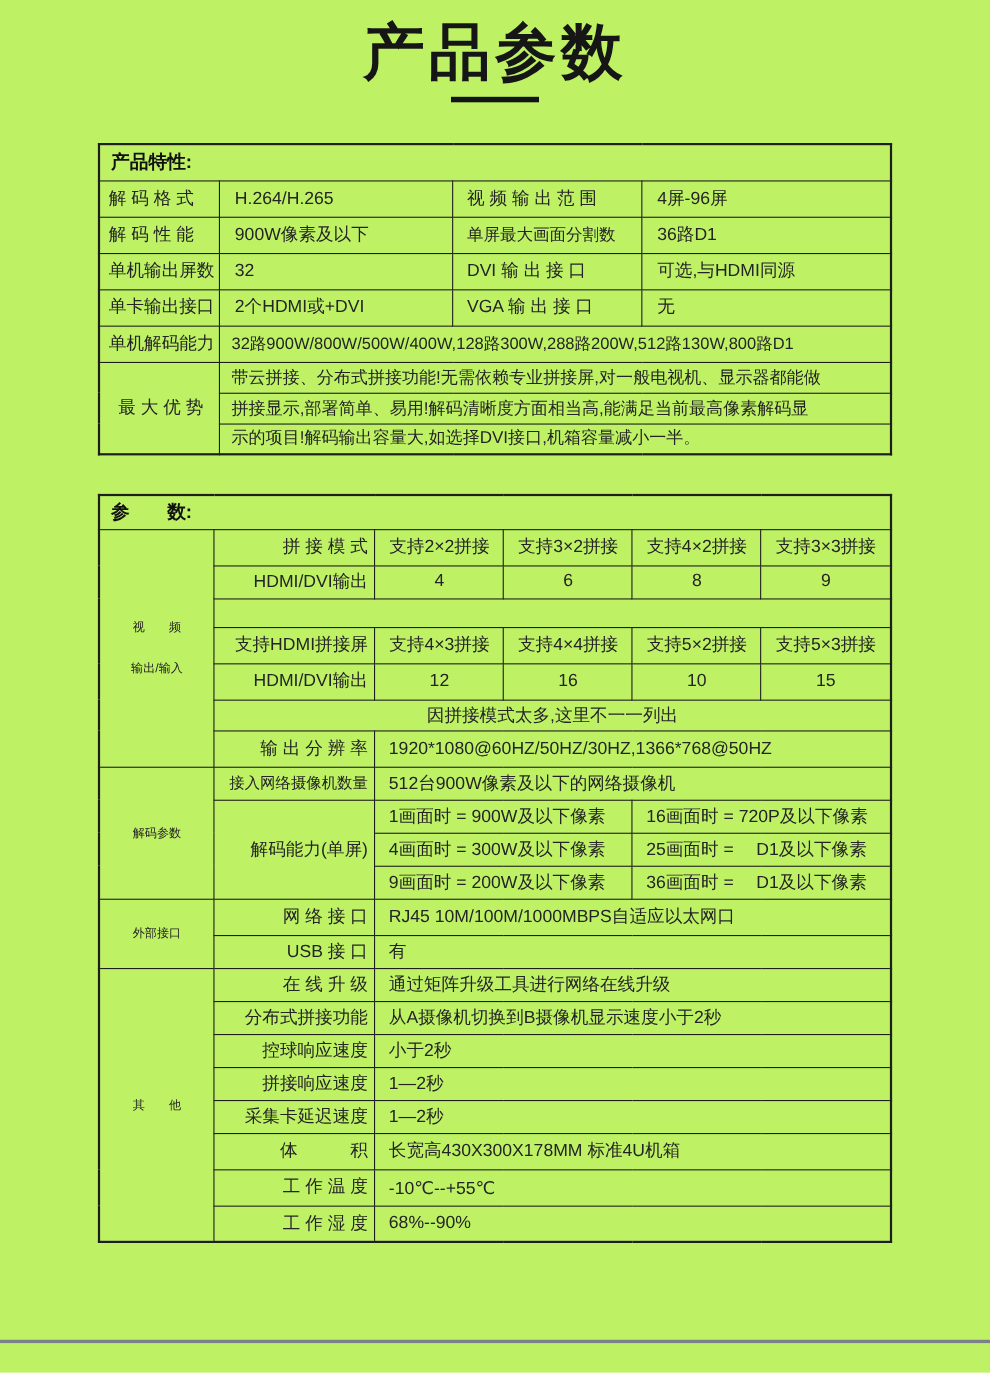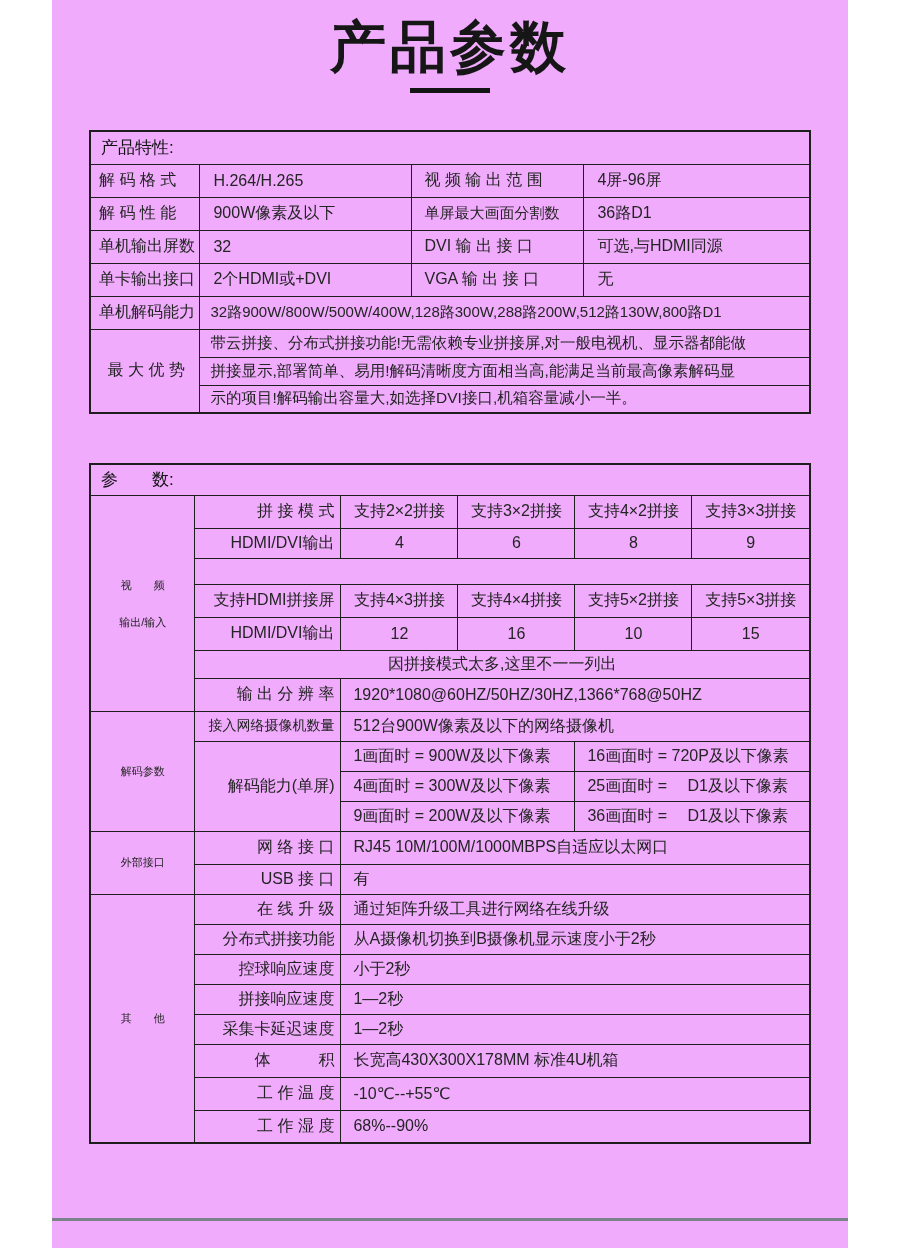--- a/index.html
+++ b/index.html
@@ -1,26 +1,26 @@
 <!DOCTYPE html>
 <html><head>
 <meta charset="utf-8">
 <style>
   *{margin:0;padding:0;box-sizing:border-box}
   html,body{background:#fff}
   body{font-family:"Liberation Sans","DejaVu Sans",sans-serif;color:#242424;-webkit-font-smoothing:antialiased}
-  .page{position:relative;width:796px;height:1248px;margin:0 auto;background:#f0abfc;overflow:hidden}
+  .page{position:relative;width:900px;height:1248px;margin:0 auto;background:#bef264;overflow:hidden}
   .title{margin-top:12px;text-align:center;font-size:56px;line-height:70px;font-weight:900;letter-spacing:4px;color:#161616}
   .title-underline{width:80px;height:5px;background:#141414;margin:6px auto 0}
   .subtitle{margin-top:17px;text-align:center;font-size:22px;letter-spacing:3px;color:#3c3c3c}
   table{border-collapse:collapse;table-layout:fixed;width:720px;margin:0 auto;border:2px solid #1e1e1e}
   .t1{margin-top:37px}
-  .t2{margin-top:49px}
+  .t2{margin-top:35px}
   td{border:1px solid #1e1e1e;font-size:16px;height:30px;padding:0 6px;overflow:hidden;white-space:nowrap;color:#242424;vertical-align:middle}
-  .hdr{font-weight:normal;font-size:17px;padding-left:10px;height:31px;color:#111}
+  .hdr{font-weight:bold;font-size:17px;padding-left:10px;height:31px;color:#111}
   .t1 td{height:33px}
   .t1 .lab{padding-left:8px}
   .t1 .lab3{padding-left:12px}
   .t1 .val{padding-left:13px}
   .t1 .adv{height:28px;font-size:15.5px;padding-left:10px}
   .t1 .long{font-size:15px;padding-left:10px}
   .t1 .advlab{text-align:center}
   .t2 .sec{text-align:center;font-size:11px}
   .t2 .sec div{line-height:24px}
   .t2 .sec .gap{height:13px}

